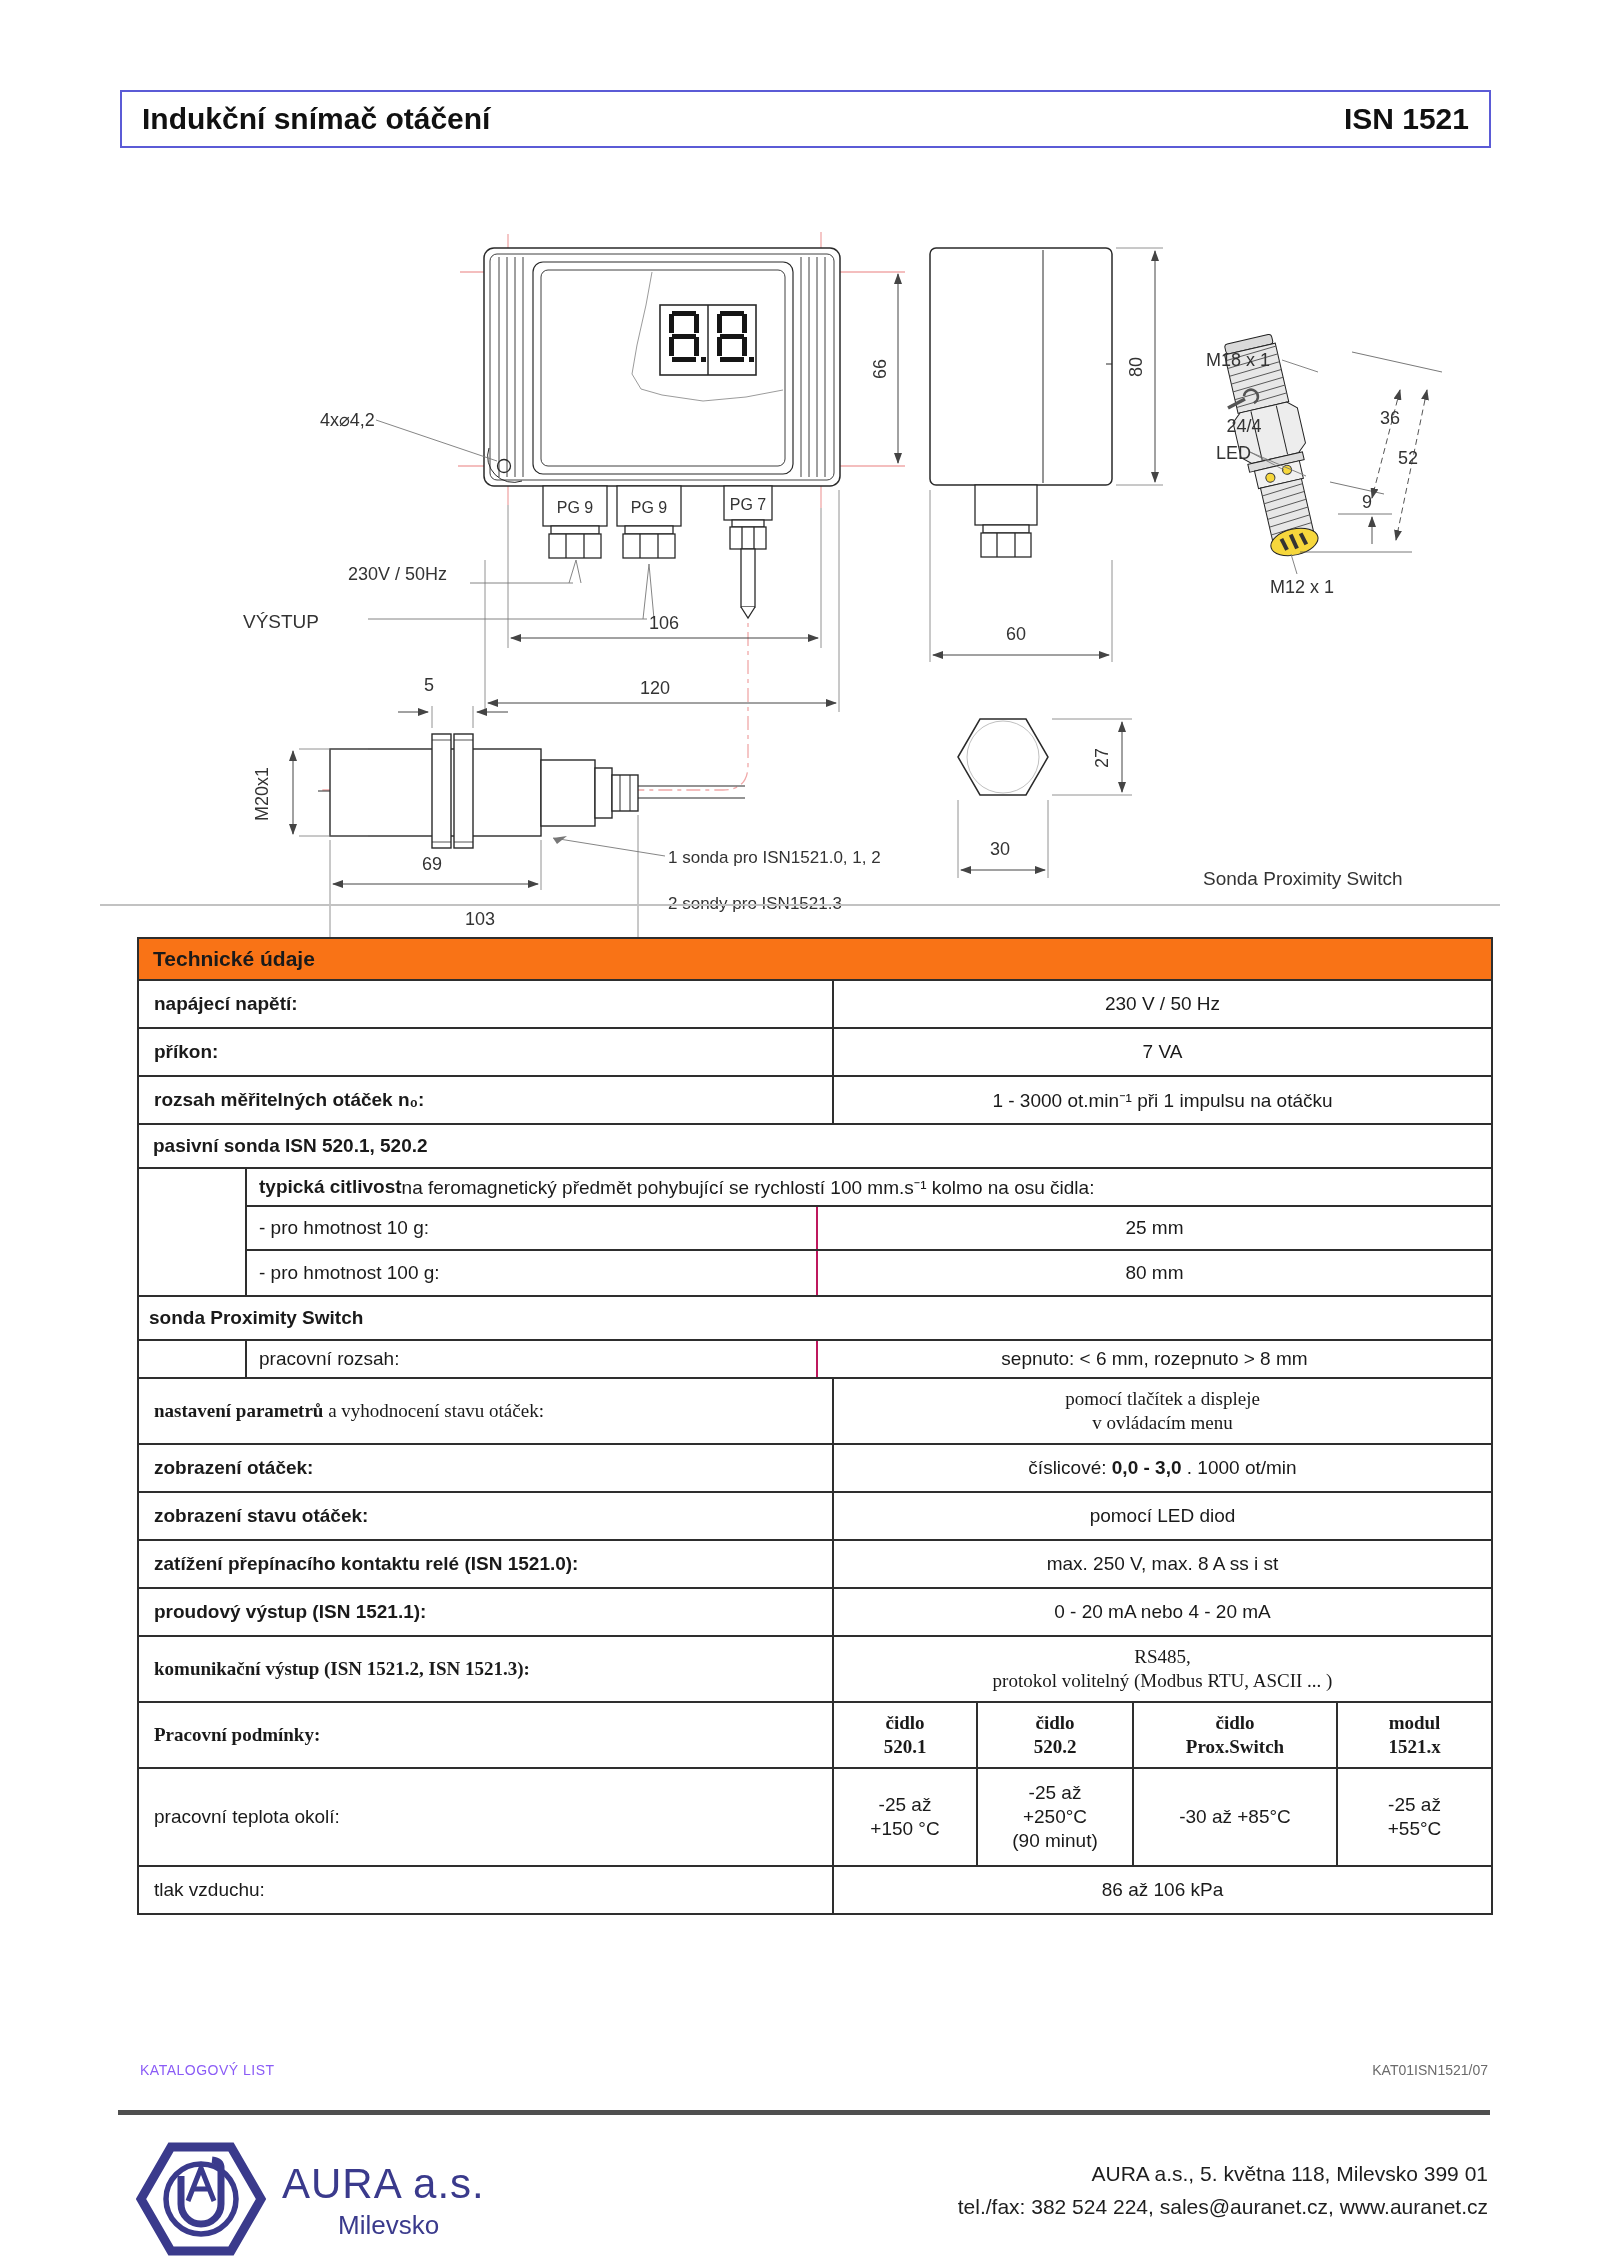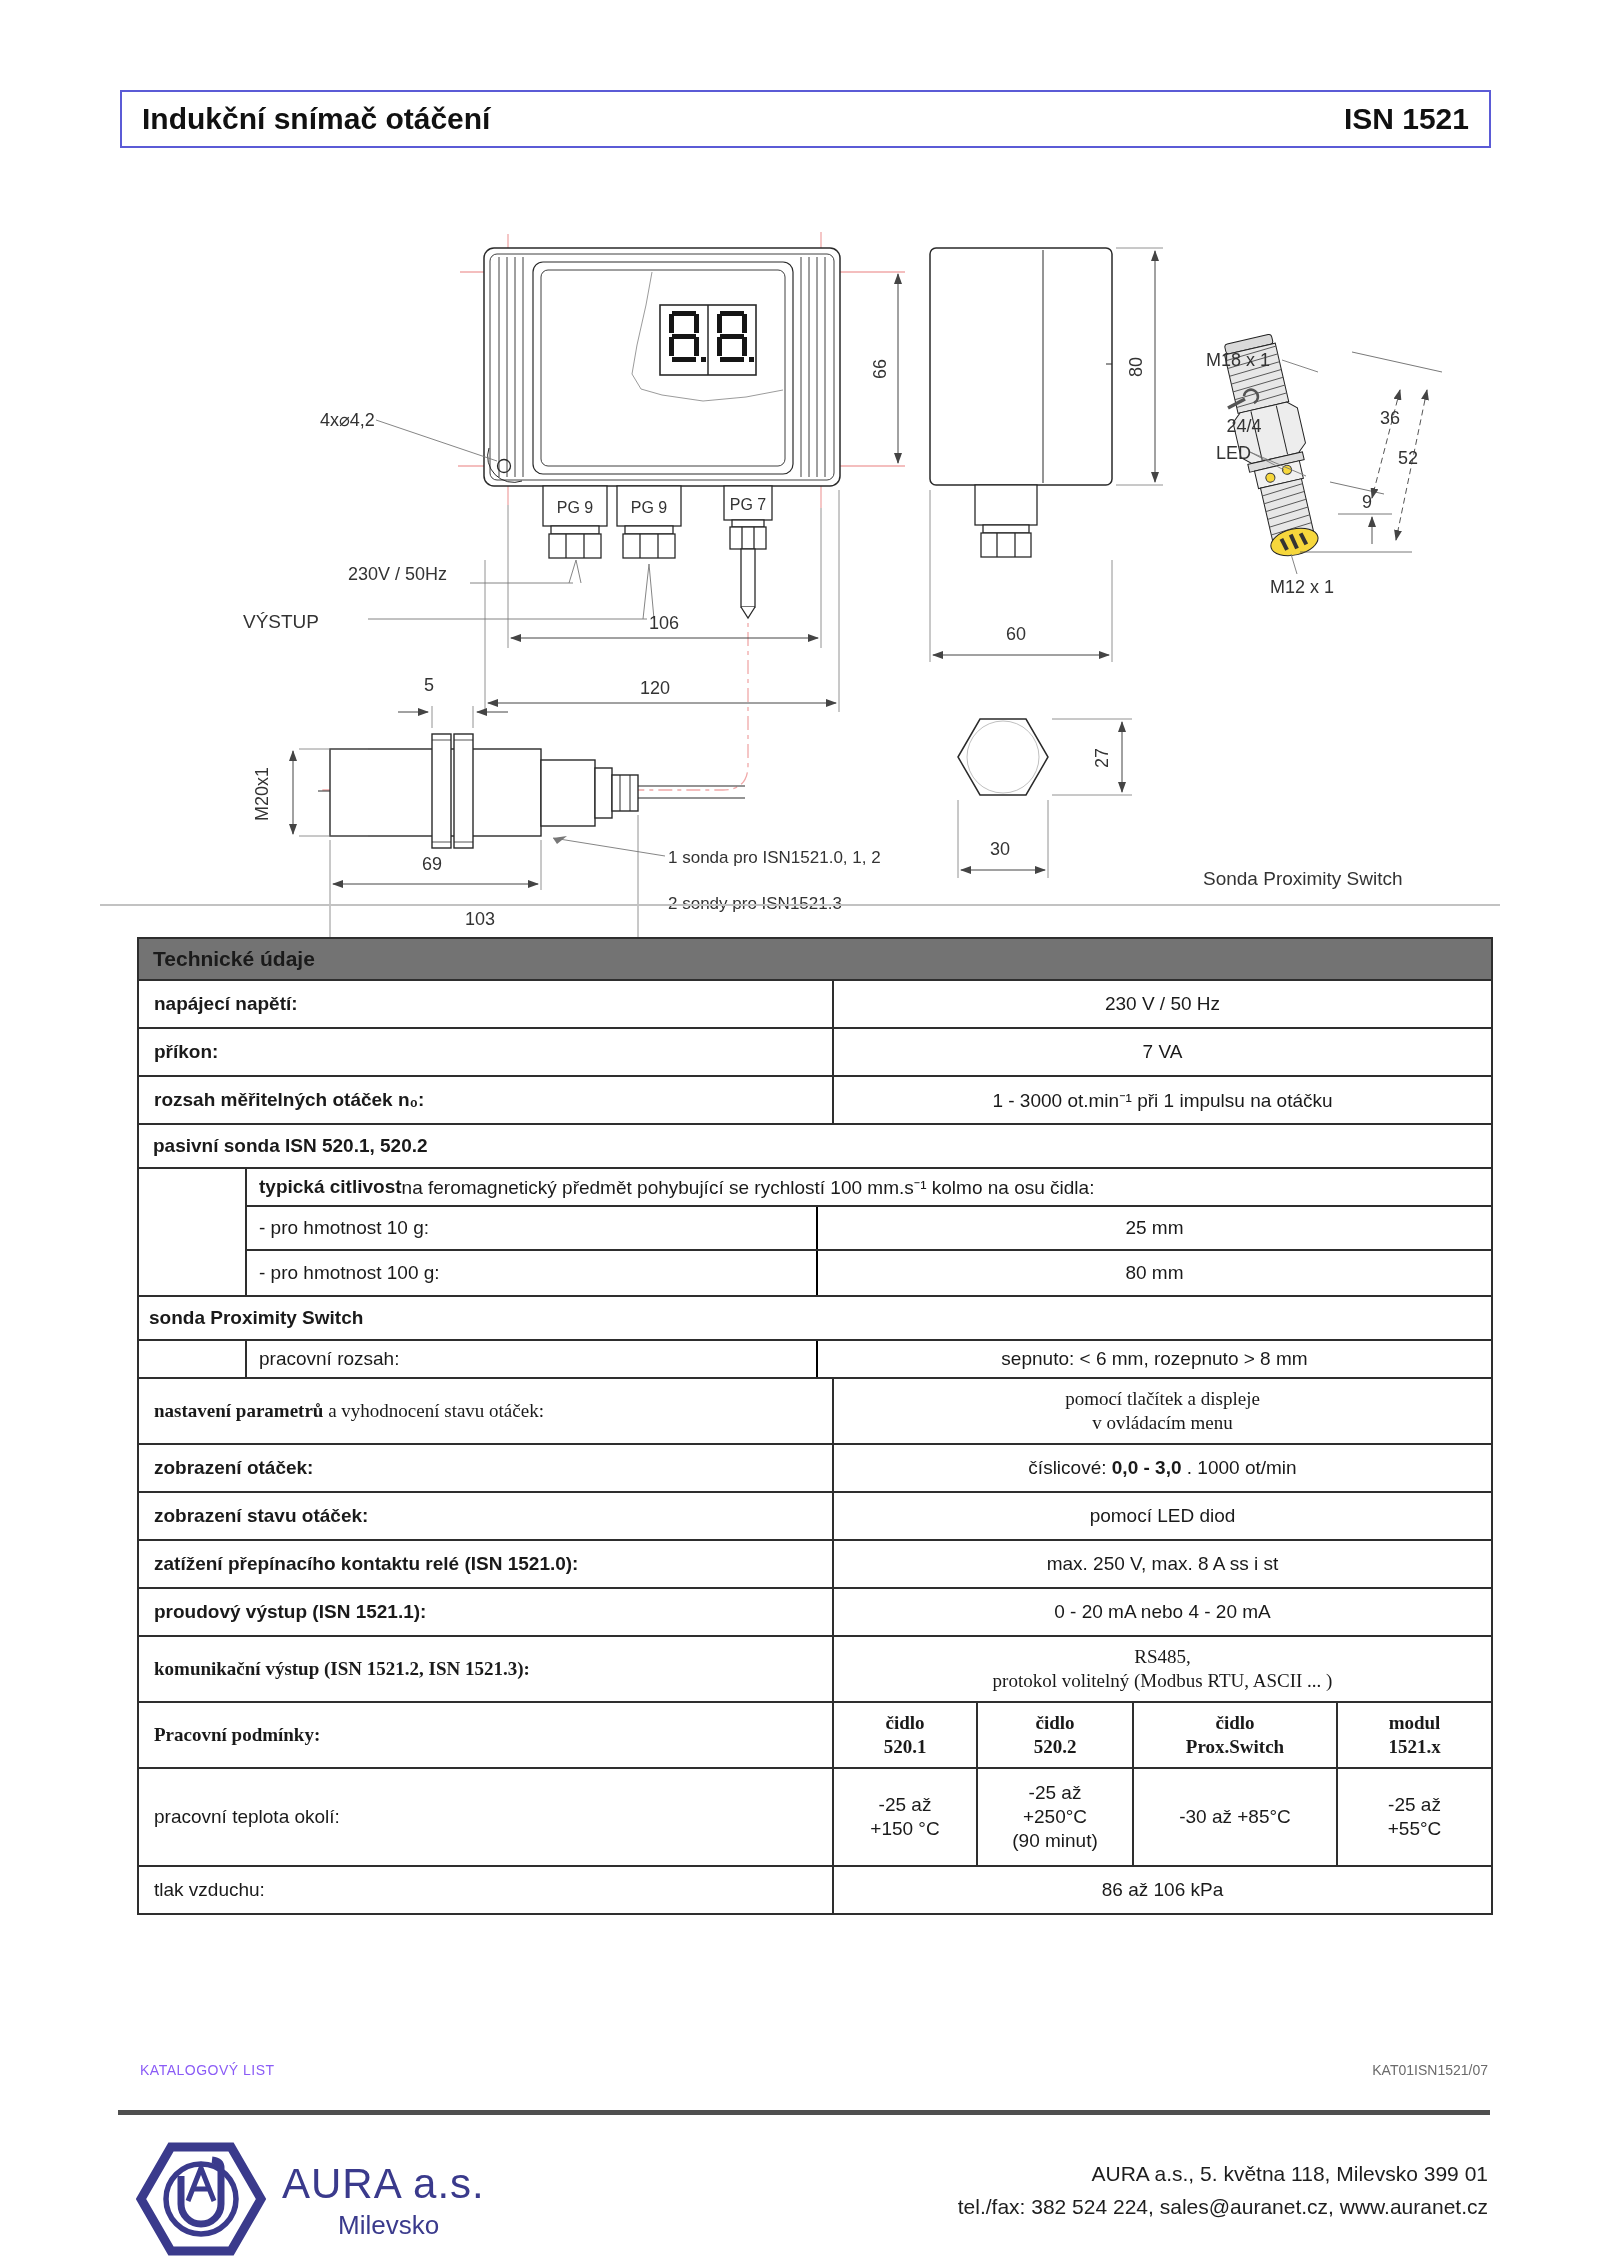--- a/index.html
+++ b/index.html
@@ -13,30 +13,30 @@
   svg .small{font-size:16px;}
   svg .cap{font-size:19px;}
   svg .note{font-size:17px;}
   .dwg{position:absolute;left:0;top:0;}
   
   .sep{position:absolute;left:100px;top:904px;width:1400px;height:2px;background:#c2c2c2;}
   
   .tbl{position:absolute;left:137px;top:937px;width:1352px;border:2px solid #2e2e2e;background:#fff;font-size:19px;}
   .row{display:flex;align-items:stretch;border-top:2px solid #2e2e2e;}
   .row:first-child{border-top:none;}
-  .hdr{height:40px;background:#737373;display:flex;align-items:center;padding-left:14px;
+  .hdr{height:40px;background:#f97316;display:flex;align-items:center;padding-left:14px;
        font-weight:bold;font-size:21px;}
   .cl{display:flex;align-items:center;padding-left:15px;border-right:2px solid #2e2e2e;width:678px;flex:none;}
   .cv{flex:1;display:flex;align-items:center;justify-content:center;text-align:center;}
   .full{display:flex;align-items:center;padding-left:14px;width:100%;}
   .gut{width:106px;flex:none;border-right:2px solid #2e2e2e;}
   .stack{flex:1;display:flex;flex-direction:column;}
   .stack .srow{display:flex;border-top:2px solid #2e2e2e;}
   .stack .srow:first-child{border-top:none;}
-  .cl2{display:flex;align-items:center;padding-left:12px;border-right:2px solid #000000;width:557px;flex:none;}
+  .cl2{display:flex;align-items:center;padding-left:12px;border-right:2px solid #be185d;width:557px;flex:none;}
   .spanfull{display:flex;align-items:center;padding-left:12px;flex:1;}
   .b{font-weight:bold;}
   .pre{white-space:pre-line;line-height:1.25;}
   .h36{height:36px;justify-content:flex-end;} .h42{height:42px;} .h44{height:44px;} .h46{height:46px;}
   .h64{height:64px;font-family:Liberation Serif, serif;} .h96{height:96px;}
   .sub{flex:none;display:flex;align-items:center;justify-content:center;text-align:center;border-right:2px solid #2e2e2e;}
   .sub.s1{width:142px;} .sub.s2{width:154px;} .sub.s3{width:202px;} .sub.s4{flex:1;border-right:none;}
   
   .foot-label{position:absolute;left:140px;top:2062px;font-size:14px;color:#8b5cf6;letter-spacing:.5px;}
   .foot-code{position:absolute;right:112px;top:2062px;font-size:14px;color:#6b6b6b;}

